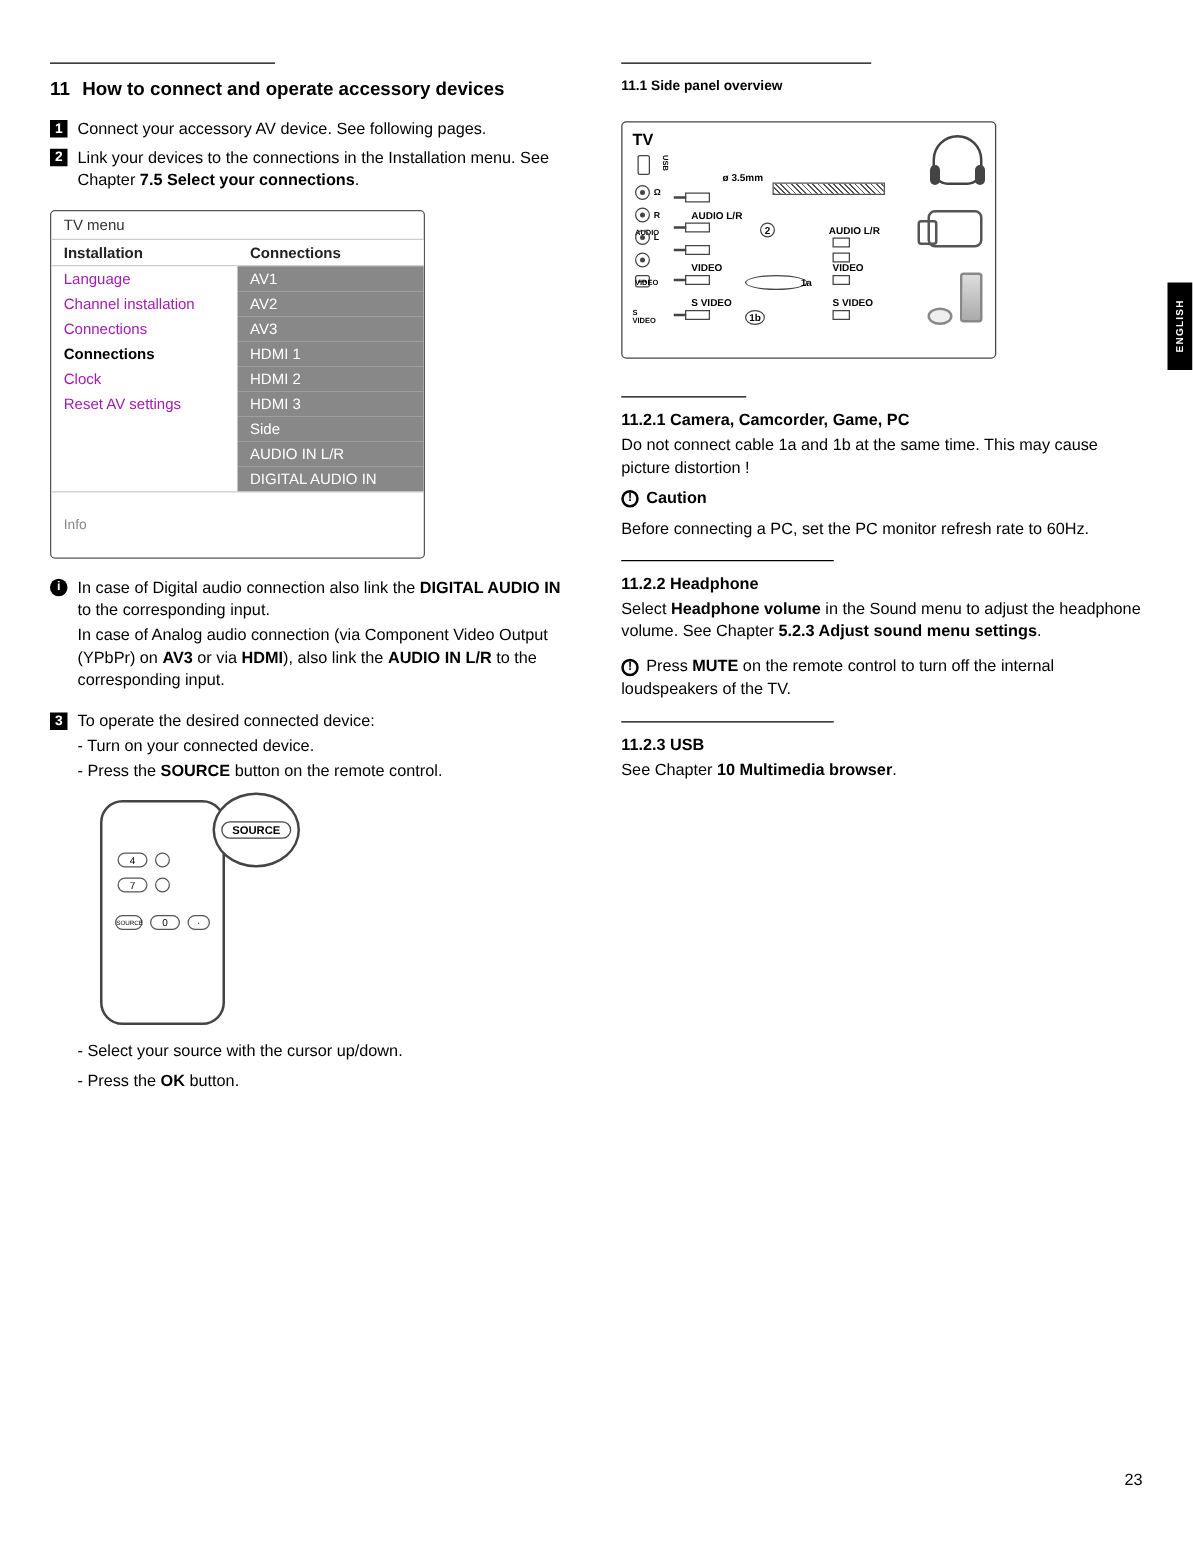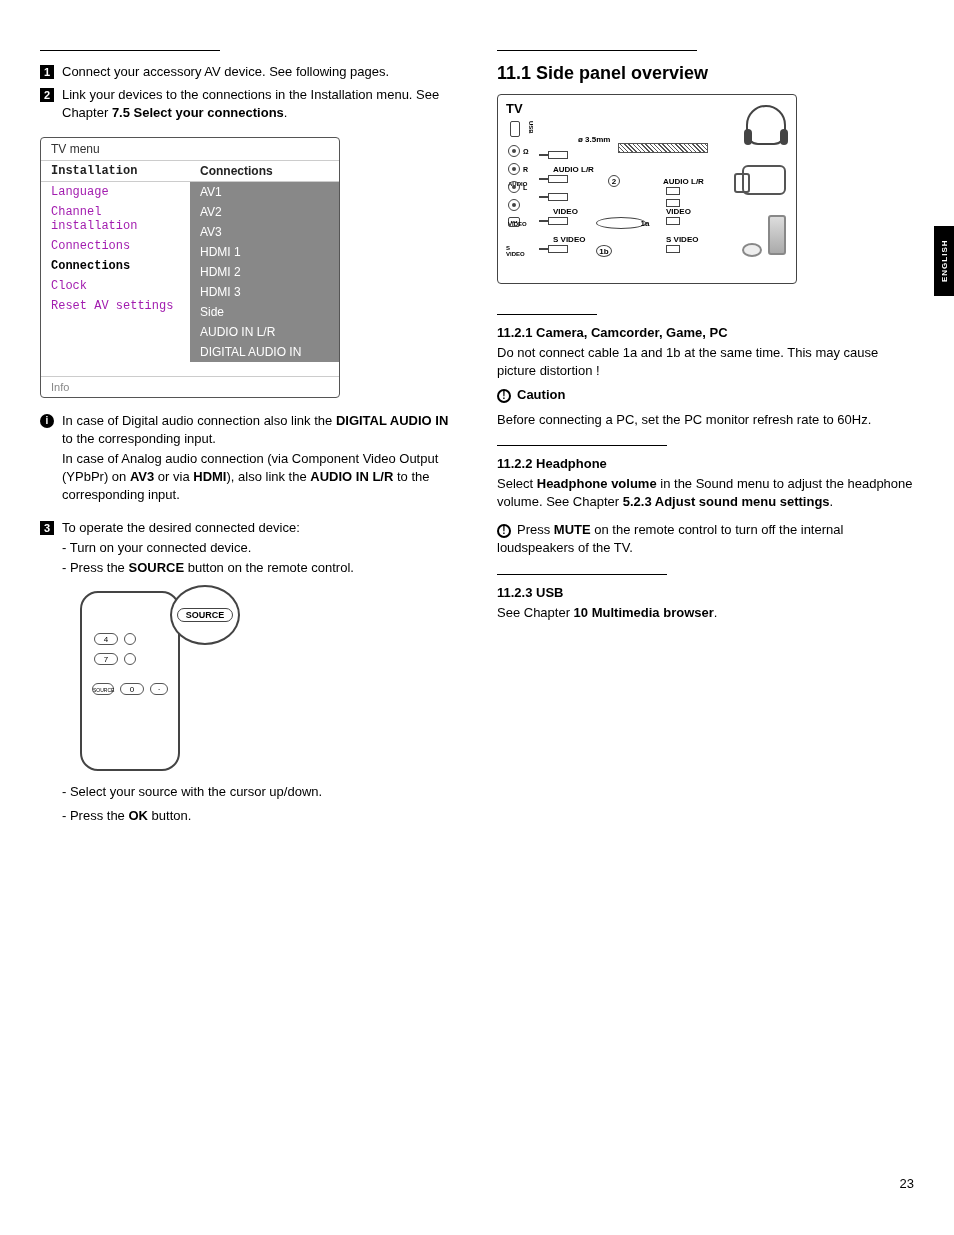--- a/index.html
+++ b/index.html
@@ -13,38 +13,38 @@
     height: 1235px;
     position: relative;
     padding: 50px 40px 40px 40px;
   }
   .columns { display: flex; gap: 40px; }
   .col-left { flex: 1; }
   .col-right { flex: 1; }
   .hr-line { border-top: 1px solid #000; width: 180px; margin-bottom: 12px; }
   h1 { font-size: 15px; font-weight: bold; margin: 0 0 14px 0; display: flex; align-items: flex-start; }
   h1 .sect-num { margin-right: 10px; }
-  h2 { font-size: 18px; font-weight: bold; margin: 0 0 10px 0; }
+  h2 { font-size: 11px; font-weight: bold; margin: 0 0 22px 0; }
   h3 { font-size: 13px; font-weight: bold; margin: 0 0 4px 0; }
   .step-row { display: flex; margin-bottom: 3px; }
   .step-num { background: #000; color: #fff; font-size: 11px; font-weight: bold; width: 14px; height: 14px; display: inline-flex; align-items: center; justify-content: center; margin-right: 8px; flex-shrink: 0; margin-top: 2px; }
   .info-num { background: #000; color: #fff; width: 14px; height: 14px; border-radius: 50%; font-size: 10px; font-weight: bold; display: inline-flex; align-items: center; justify-content: center; margin-right: 8px; flex-shrink: 0; margin-top: 2px; }
   p { margin: 0 0 6px 0; line-height: 1.4; }
   .step-body p { margin-bottom: 2px; }
   
   .menu-table { border: 1px solid #555; border-radius: 4px; margin: 12px 0 14px 0; width: 300px; overflow: hidden; font-size: 12px; }
   .mt-title { padding: 4px 10px; border-bottom: 1px solid #ccc; color: #333; }
   .mt-cols { display: flex; }
-  .mt-col-l { width: 50%; font-family: Liberation Mono, monospace; }
+  .mt-col-l { width: 50%; }
   .mt-col-r { width: 50%; }
   .mt-head { font-weight: bold; color: #222; padding: 3px 10px; border-bottom: 1px solid #ccc; }
   .mt-cell { padding: 3px 10px; color: #a21caf; }
   .mt-col-r .mt-cell { background: #888; color: #fff; }
   .mt-cell.sel { color: #000; font-weight: bold; }
-  .mt-footer { padding: 4px 10px; border-top: 1px solid #ccc; color: #888; font-size: 11px; }
+  .mt-footer { padding: 20px 10px; border-top: 1px solid #ccc; color: #888; font-size: 11px; }
   .indent { padding-left: 22px; }
   .indent p { line-height: 1.4; }
   
   .remote-wrap { width: 170px; margin: 12px 0 12px 40px; }
   .remote-body { border: 2px solid #444; border-radius: 18px; height: 180px; width: 100px; position: relative; background: #fff; }
   .remote-btn { position: absolute; border: 1.5px solid #555; border-radius: 10px; font-size: 8px; text-align: center; line-height: 12px; height: 12px; width: 24px; background: #fff; }
   .bubble { position: absolute; left: 78px; top: 4px; width: 82px; height: 70px; }
   .bubble-body { width: 70px; height: 60px; border: 2px solid #444; border-radius: 50%; background: #fff; display: flex; align-items: center; justify-content: center; position: absolute; top:-10px; left:12px;}
   .bubble-inner { border: 1.5px solid #444; border-radius: 10px; padding: 1px 8px; font-size: 9px; font-weight: bold; }
   
@@ -79,20 +79,24 @@
 </style>
 </head>
 <body>
 
 <div class="side-tab">ENGLISH</div>
 
 <div class="columns">
 
   <div class="col-left">
     <div class="hr-line"></div>
+    <h1>
+      <span class="sect-num">11</span>
+      <span>How to connect and operate accessory devices</span>
+    </h1>
 
     <div class="step-row">
       <span class="step-num">1</span>
       <div class="step-body">
           <p>Connect your accessory AV device. See following pages.</p>
         </div>
     </div>
     <div class="step-row">
       <span class="step-num">2</span>
       <div class="step-body">

